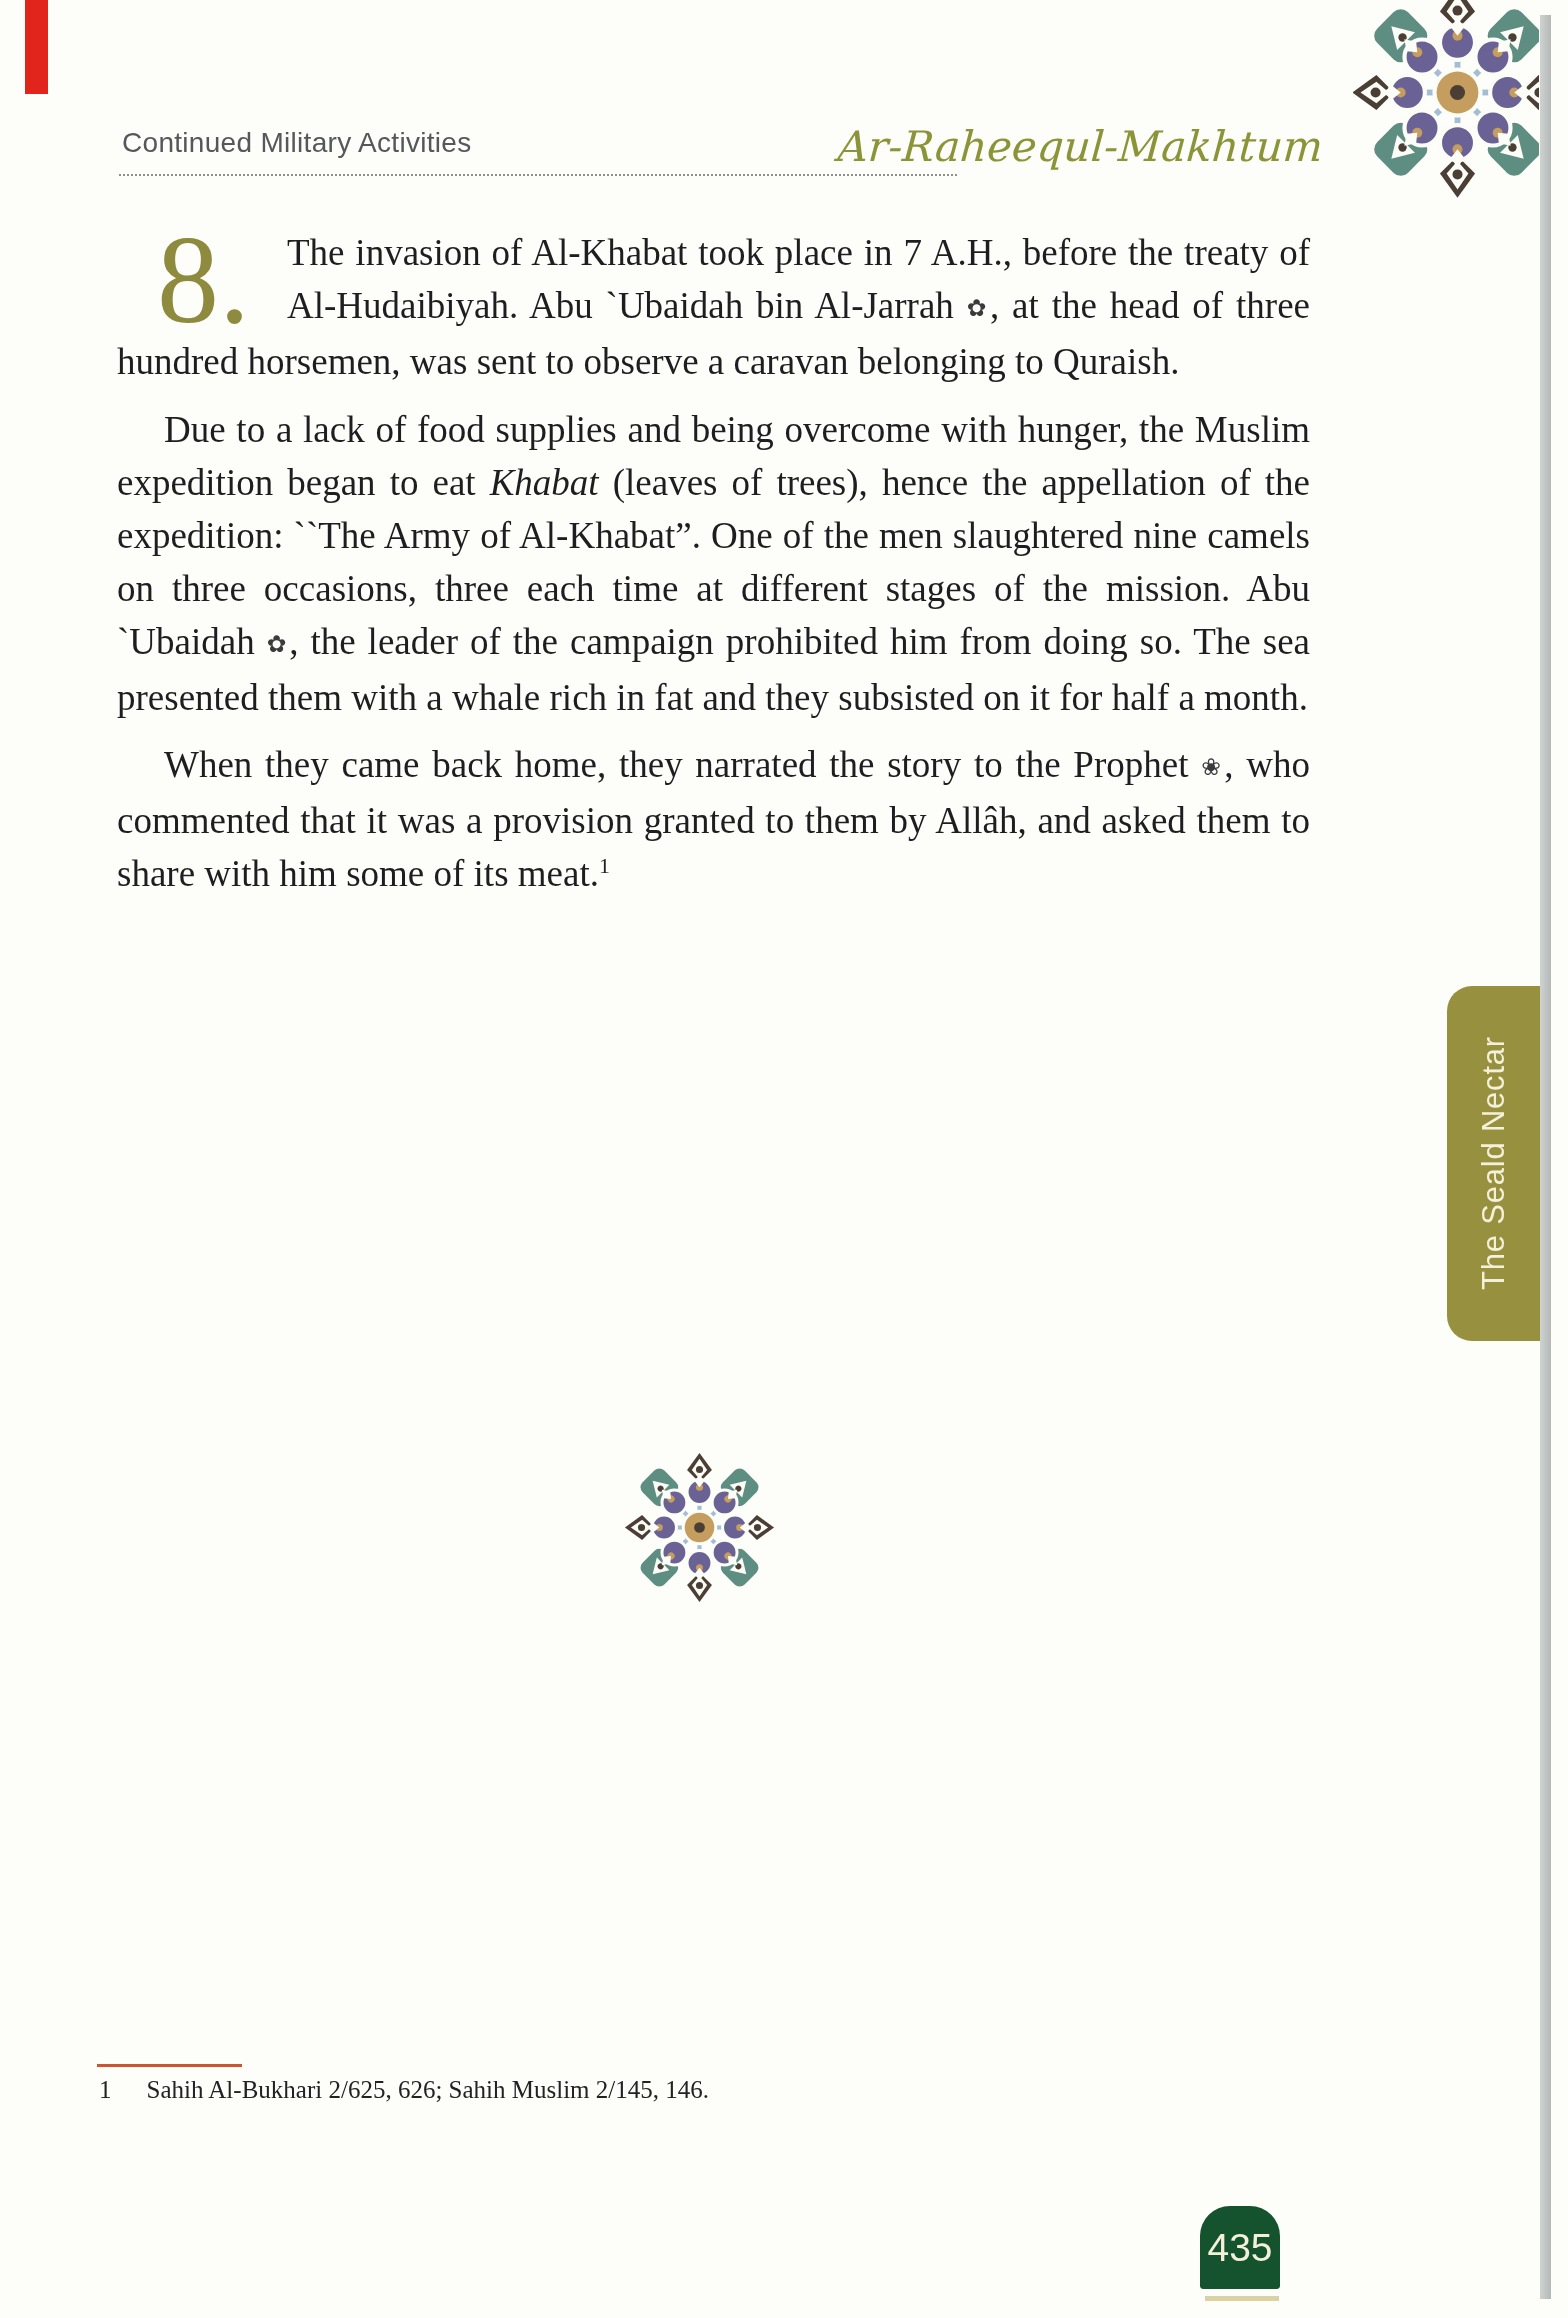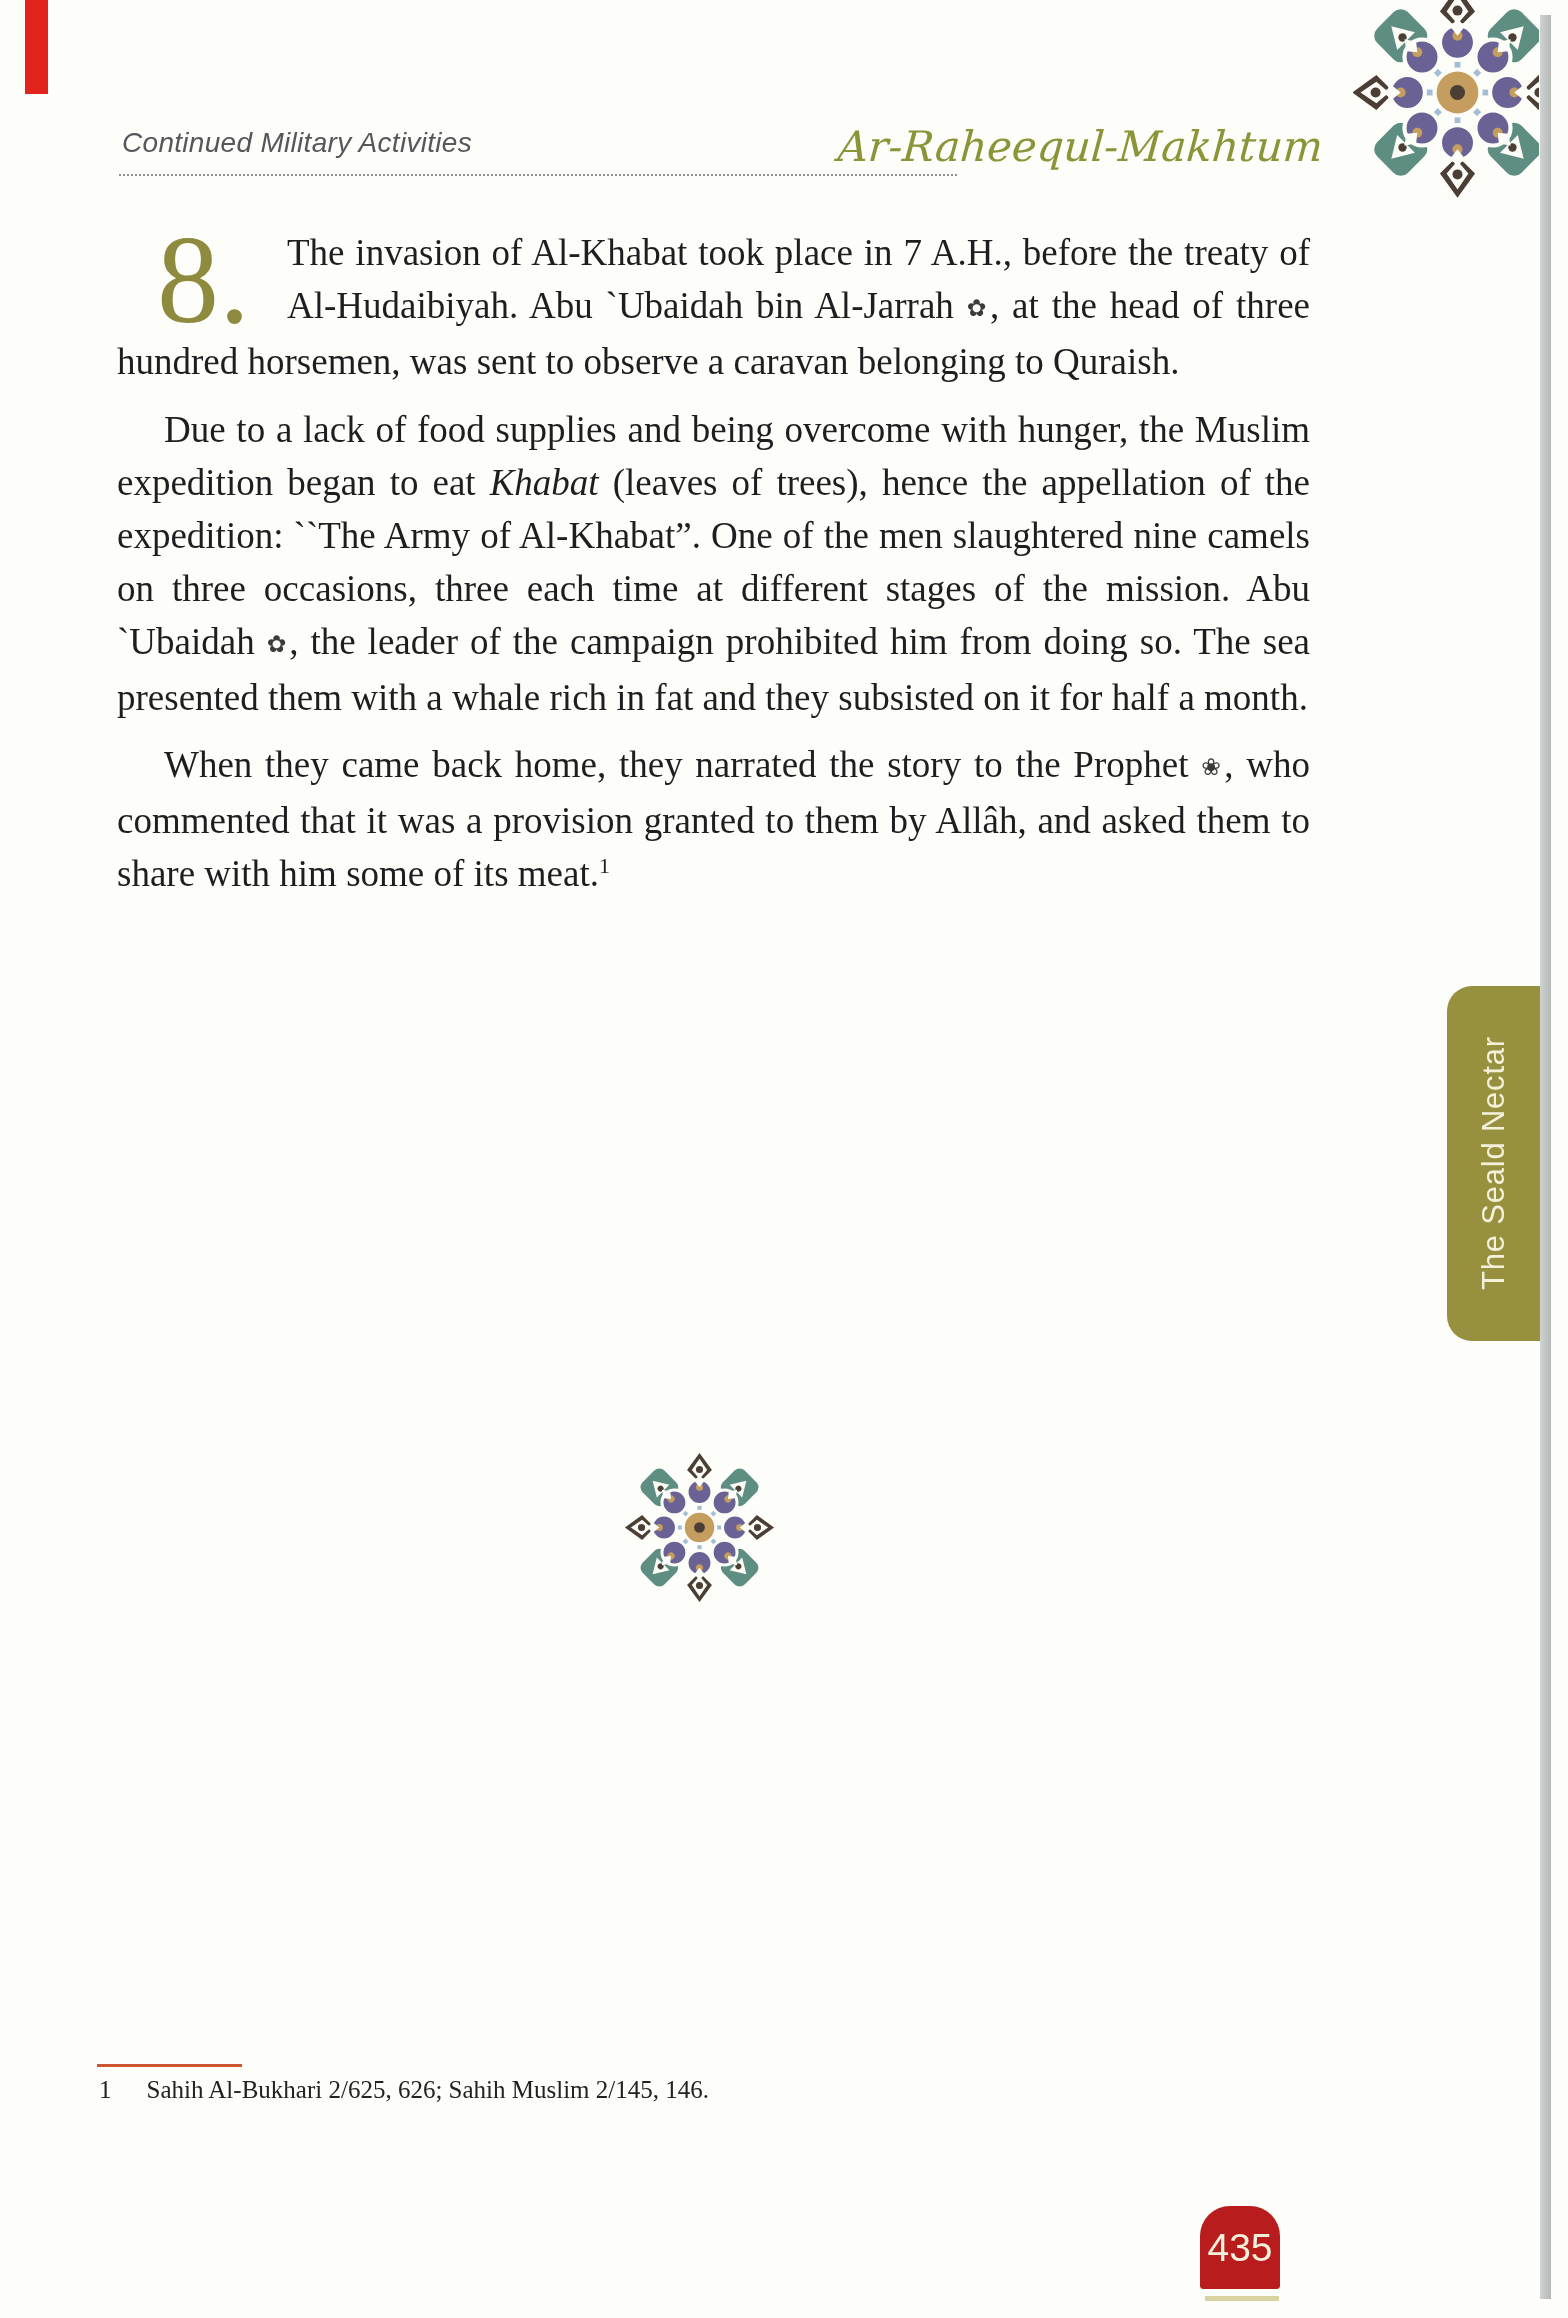--- a/index.html
+++ b/index.html
@@ -6,21 +6,21 @@
   .page{
     position:relative;width:1569px;height:2319px;margin:0 auto;
     background:#fdfdfa;overflow:hidden;
     font-family:"Liberation Serif",serif;
   }
   
   .bookmark{position:absolute;left:25px;top:0;width:22.6px;height:94px;background:#e2251c;}
   
   .header-title{
     position:absolute;left:122px;top:127px;
-    font-family:"Liberation Sans",sans-serif;font-size:28px;color:#56575a;letter-spacing:0.3px;font-style:italic;
+    font-family:"Liberation Sans",sans-serif;font-size:28px;color:#56575a;letter-spacing:0.3px;
   }
   .dotted-rule{
     position:absolute;left:119px;top:156px;width:838px;height:18.4px;
     border-bottom:2.5px dotted #8f8f8f;
   }
   .script-title{
     position:absolute;left:838px;top:122px;width:479px;text-align:right;
     font-family:"DejaVu Serif",serif;font-style:italic;font-size:42px;color:#8b9538;
     transform:skewX(-4deg);white-space:nowrap;
   }
@@ -55,21 +55,21 @@
     writing-mode:vertical-rl;transform:rotate(180deg);
     font-family:"Liberation Sans",sans-serif;font-size:31px;color:#f4f0da;letter-spacing:0.8px;
   }
   
   .footnote-rule{position:absolute;left:97px;top:2064px;width:145px;height:3.4px;background:#cc5530;}
   .footnote{position:absolute;left:99px;top:2076px;font-size:25px;color:#222;}
   .footnote .fn-num{margin-right:35px;}
   
   .page-box{
     position:absolute;left:1200px;top:2206px;width:80px;height:83px;
-    background:#b91c1c;border-radius:30px 30px 3.4px 3.4px;
+    background:#14532d;border-radius:30px 30px 3.4px 3.4px;
     display:flex;align-items:center;justify-content:center;
     font-family:"Liberation Sans",sans-serif;font-size:39px;color:#f4f0da;
   }
   .page-box-underline{position:absolute;left:1205px;top:2296px;width:74px;height:5px;background:#d9d3a2;}
 </style>
 </head>
 <body>
 
 <svg width="0" height="0" style="position:absolute" aria-hidden="true">
   <defs>

